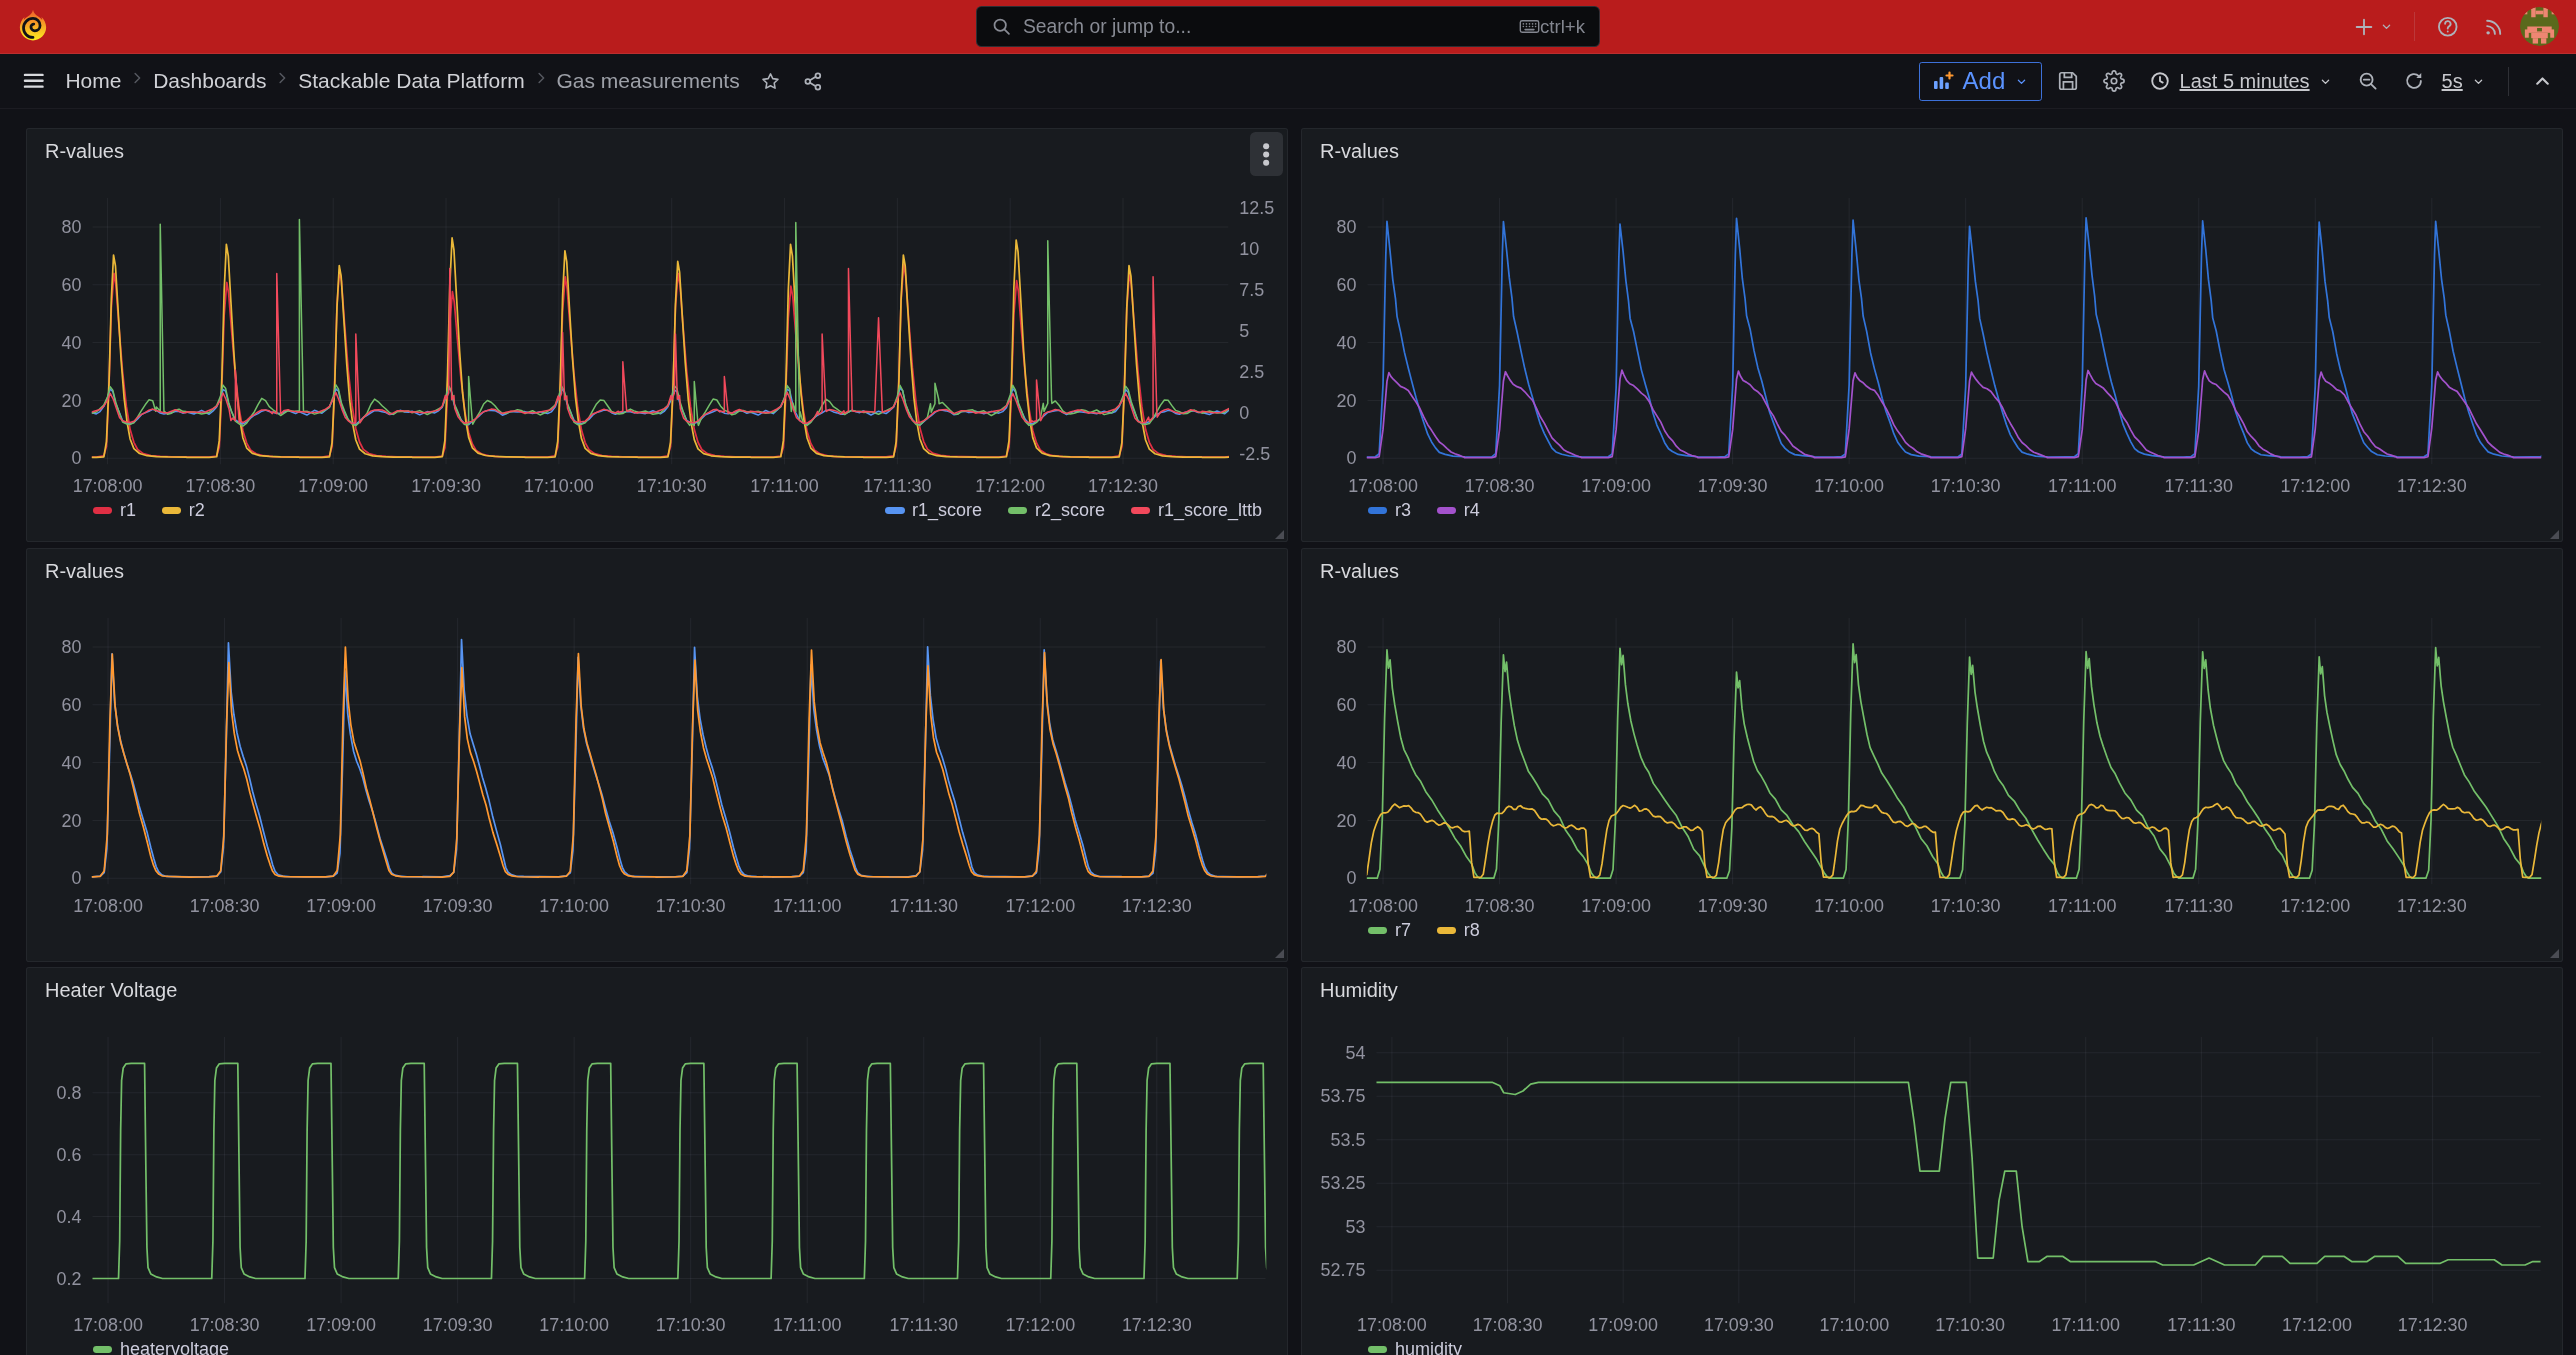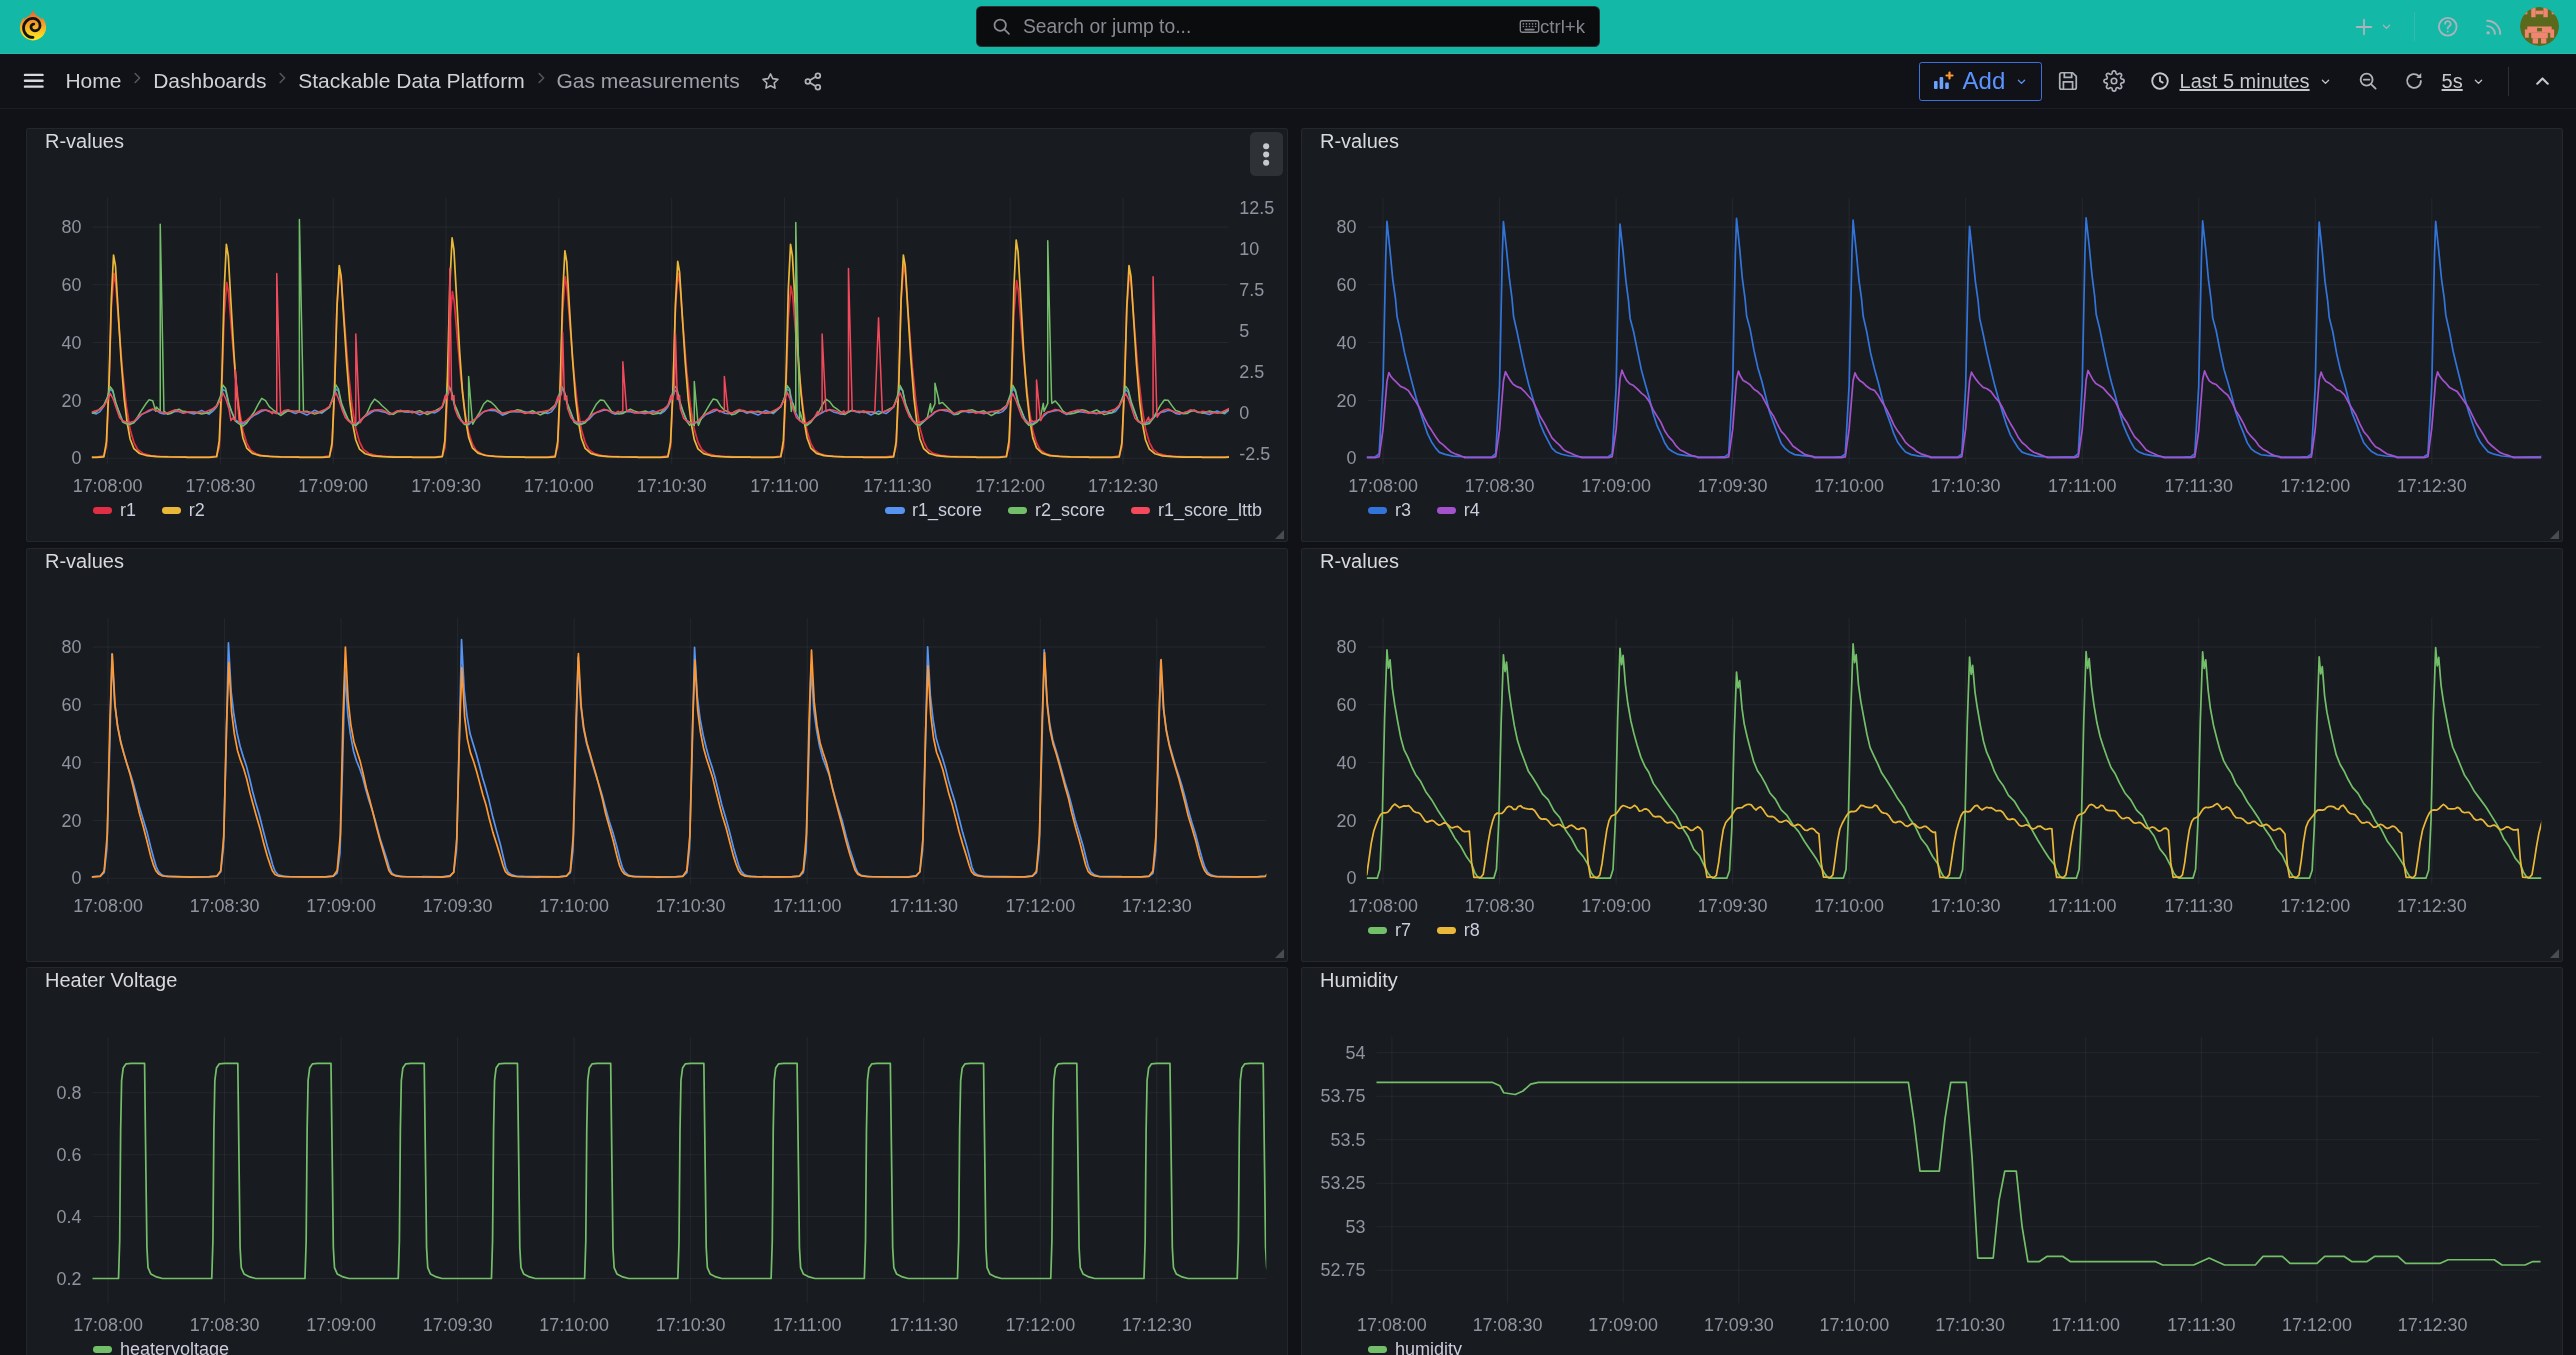--- a/index.html
+++ b/index.html
@@ -1,17 +1,17 @@
 <!DOCTYPE html>
 <html style="font-size:11px"><head>
 <meta charset="utf-8">
 <style>
   html,body{margin:0;padding:0;width:2576px;height:1356px;overflow:hidden;background:#111217;
     font-family:"Liberation Sans","DejaVu Sans",sans-serif;color:#D8D9DD;}
-  .topbar{height:54px;display:flex;align-items:center;padding:0 16.6px;background:#14b8a6;
+  .topbar{height:54px;display:flex;align-items:center;padding:0 16.6px;background:#b91c1c;
     border-bottom:0.7px solid rgba(204,204,220,.10);position:relative;box-sizing:border-box;}
   .search{position:absolute;left:50%;transform:translateX(-50%);width:624px;height:41px;
     display:flex;align-items:center;background:#0B0C0E;border:0.7px solid rgba(204,204,220,.18);
     border-radius:5.5px;padding:0 14px;color:#888B94;font-size:19.3px;gap:11px;box-sizing:border-box;cursor:text;}
   .search .ph{flex:0 0 auto;}
   .search .kbd{margin-left:auto;display:flex;align-items:center;gap:0;color:#83868F;font-size:18.6px;}
   .topright{margin-left:auto;display:flex;align-items:center;gap:7px;}
   .iconbtn{display:flex;align-items:center;justify-content:center;height:39px;min-width:39px;
     border-radius:2.8px;color:#AEB2BA;cursor:pointer;background:transparent;border:none;}
   .divider{width:0.7px;height:29px;background:rgba(204,204,220,.16);margin:0 7px;}
@@ -22,21 +22,21 @@
   .crumb.current{color:#9DA0A8;cursor:default;}
   .sep{display:flex;align-items:center;color:#565860;}
   .toolright{margin-left:auto;display:flex;align-items:center;gap:7px;}
   .addbtn{display:flex;align-items:center;gap:8.3px;height:39px;padding:0 12.4px;border:0.7px solid #3D71D9;
     border-radius:2.8px;color:#5B93FF;font-size:24px;font-weight:500;cursor:pointer;background:transparent;}
   .tbtn{display:flex;align-items:center;gap:8.3px;height:39px;padding:0 8.3px;color:#C7C8CD;
     font-size:20px;border-radius:2.8px;cursor:pointer;background:transparent;border:none;font-family:inherit;text-decoration:underline;}
   #dash{position:absolute;left:0;top:109px;right:0;bottom:0;}
   .panel{position:absolute;width:1262px;height:414px;background:#181B1F;
     border:0.7px solid rgba(204,204,220,.07);border-radius:2.8px;overflow:hidden;box-sizing:border-box;}
-  .ptitle{position:absolute;left:18px;top:1px;font-size:20px;font-weight:500;color:#D8D9DD;cursor:pointer;}
+  .ptitle{position:absolute;left:18px;top:11px;font-size:20px;font-weight:500;color:#D8D9DD;cursor:pointer;}
   .kebab{position:absolute;top:2.8px;right:4.1px;width:33px;height:44px;background:#2E3136;border-radius:5.5px;
     display:flex;align-items:center;justify-content:center;cursor:pointer;}
   .plot{position:absolute;left:0;top:0;}
   .legend{position:absolute;left:66px;right:25px;top:371px;display:flex;gap:26px;align-items:center;
     font-size:18px;color:#CCCCDC;}
   .litem{display:flex;align-items:center;gap:7.6px;cursor:pointer;white-space:nowrap;}
   .sw{width:19.3px;height:7px;border-radius:3.4px;display:inline-block;}
   .lspacer{margin-left:auto;}
   .rgrp{display:flex;gap:26px;}
   .resize{position:absolute;right:2.8px;bottom:2.8px;width:0;height:0;

